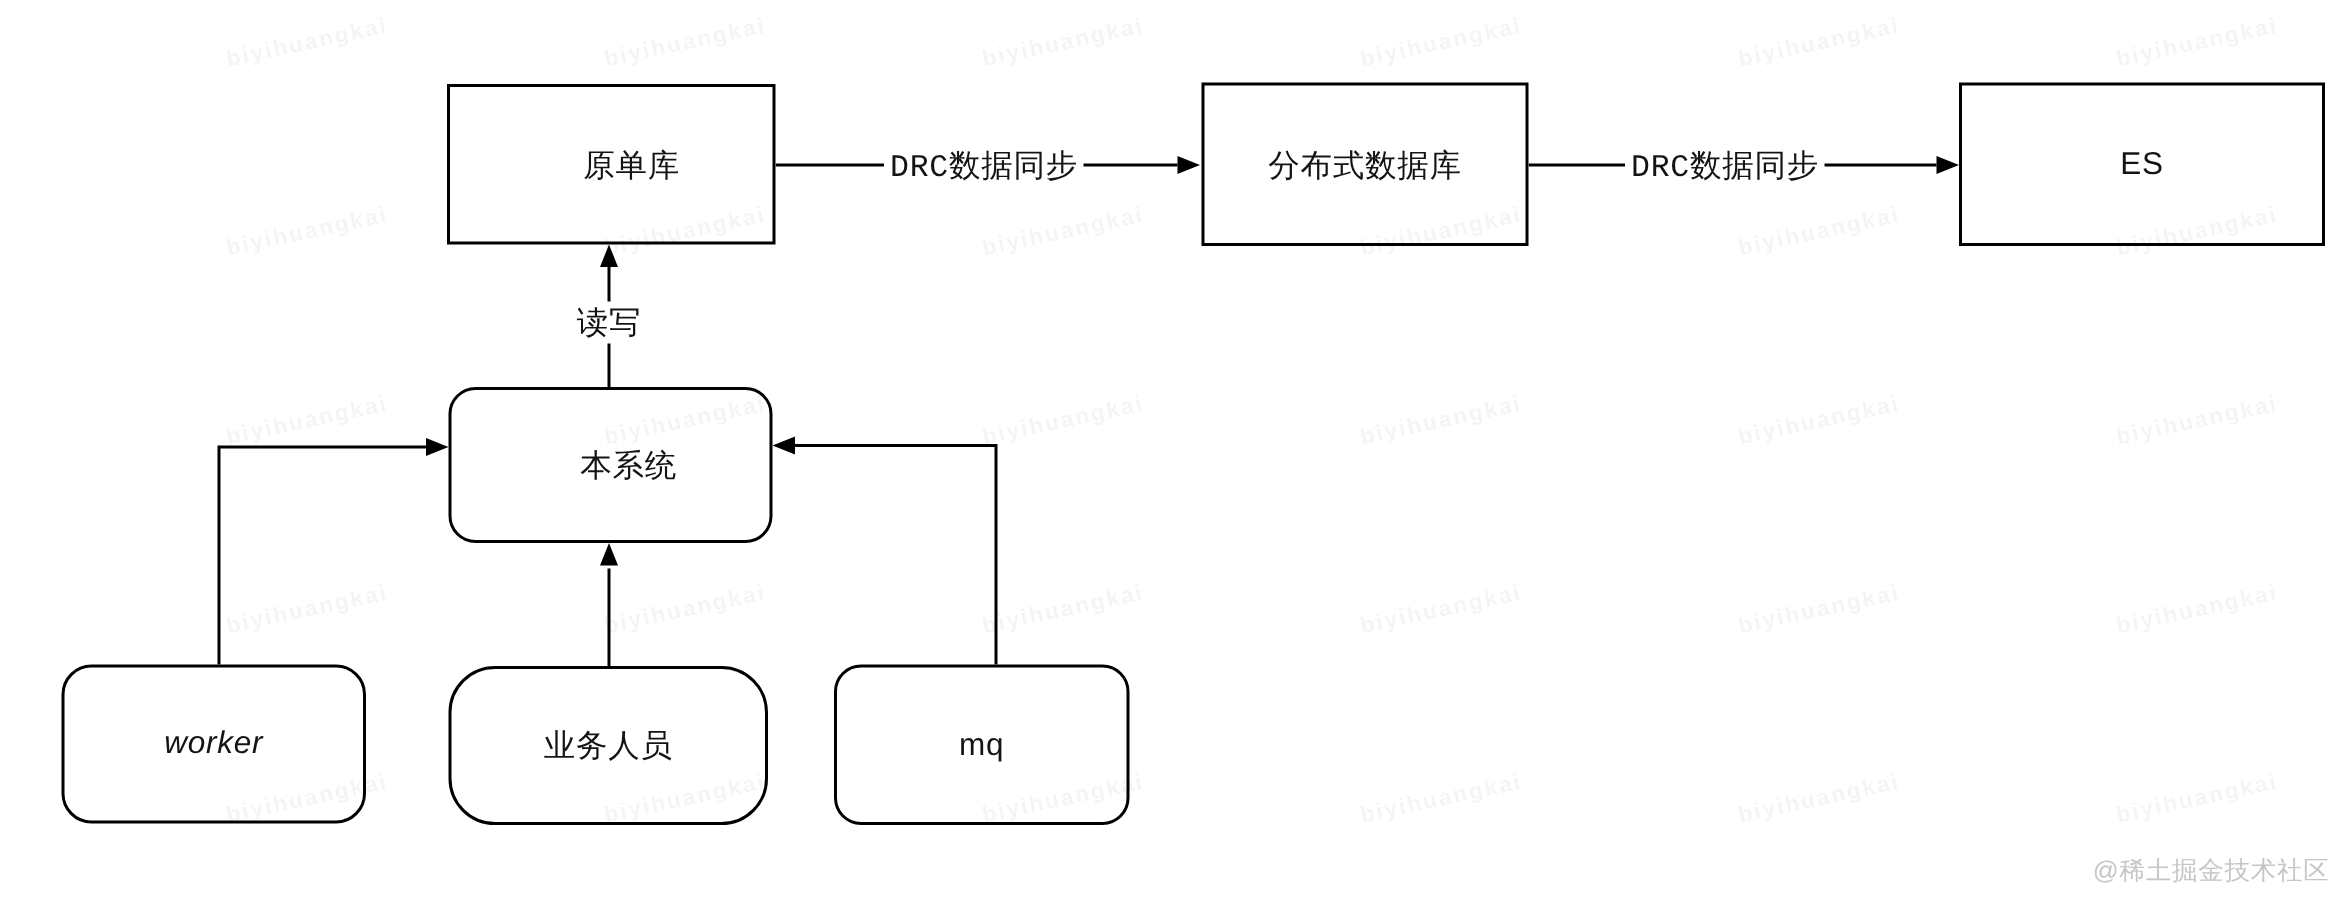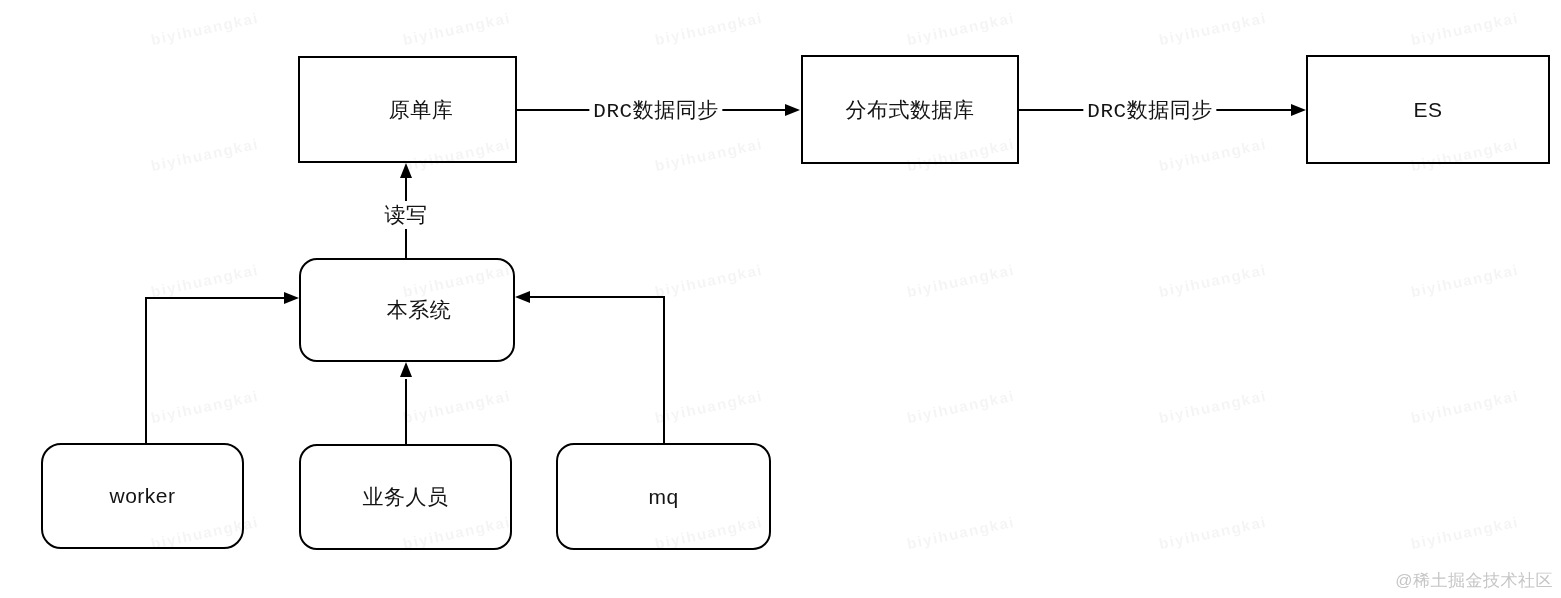--- a/index.html
+++ b/index.html
@@ -11,21 +11,21 @@
   }
   .edge-layer { position:absolute; left:0; top:0; z-index:1; }
   .node {
     position:absolute; box-sizing:border-box; z-index:2;
     border:2px solid #000000; background:#ffffff;
     display:flex; align-items:center; justify-content:center;
     font-size:21px; color:#141414; letter-spacing:0.5px;
     white-space:nowrap;
   }
   .node.rounded { border-radius:18px; }
-  .node.rounded-lg { border-radius:20px; }
+  .node.rounded-lg { border-radius:20px;font-style:italic; }
   .edge-label {
     position:absolute; z-index:3; transform:translate(-50%,-50%);
     background:#ffffff; padding:0 4px;
     font-size:21px; color:#141414; letter-spacing:0.5px; white-space:nowrap;font-family:Liberation Mono, monospace;
   }
   .wm-layer { position:absolute; inset:0; z-index:5; pointer-events:none; }
   .wm {
     position:absolute; font-size:15px; letter-spacing:1.5px;
     color:rgba(0,0,0,0.045); transform:rotate(-12deg);
     white-space:nowrap; font-weight:bold;
@@ -62,23 +62,23 @@
   <div class="node" style="left:298px; top:56px; width:219px; height:107px;padding-left:27px;">原单库</div>
 
   <div class="node" style="left:801px; top:55px; width:218px; height:109px;">分布式数据库</div>
 
   <div class="node" style="left:1306px; top:55px; width:244px; height:109px;">ES</div>
 
   <div class="node rounded" style="left:299px; top:258px; width:216px; height:104px;padding-left:24px;">本系统</div>
 
   <div class="node rounded-lg" style="left:41px; top:443px; width:203px; height:106px;">worker</div>
 
-  <div class="node rounded" style="left:299px; top:444px; width:213px; height:106px;">业务人员</div>
+  <div class="node rounded" style="left:299px; top:444px; width:213px; height:106px;border-radius:31px;">业务人员</div>
 
-  <div class="node rounded" style="left:556px; top:443px; width:215px; height:107px;">mq</div>
+  <div class="node rounded" style="left:556px; top:443px; width:197px; height:107px;">mq</div>
 
   <span class="edge-label" style="left:656px; top:110px;">DRC数据同步</span>
 
   <span class="edge-label" style="left:1150px; top:110px;">DRC数据同步</span>
 
   <span class="edge-label" style="left:406px; top:215px;text-align:center;">读写</span>
 
   <div class="wm-layer">
       <span class="wm" style="left: 150px; top: 20px;">biyihuangkai</span>
       <span class="wm" style="left: 402px; top: 20px;">biyihuangkai</span>

